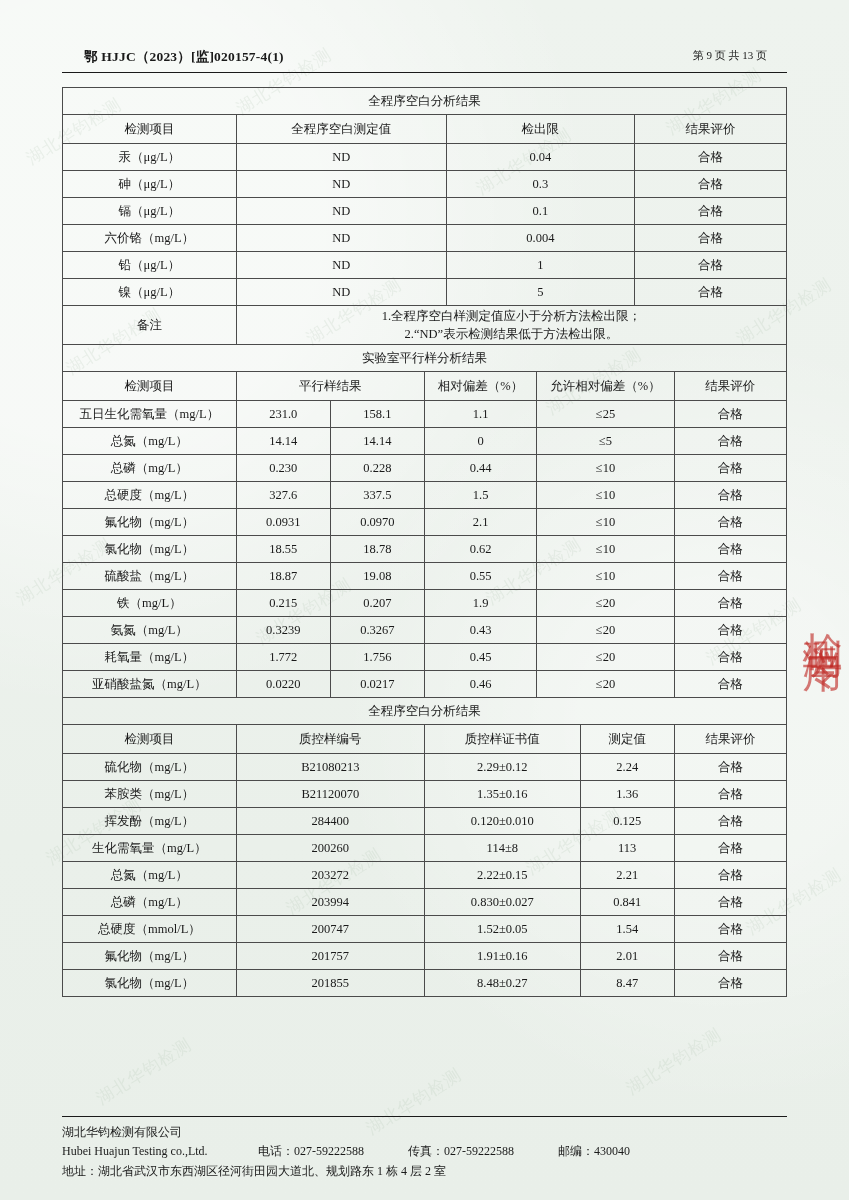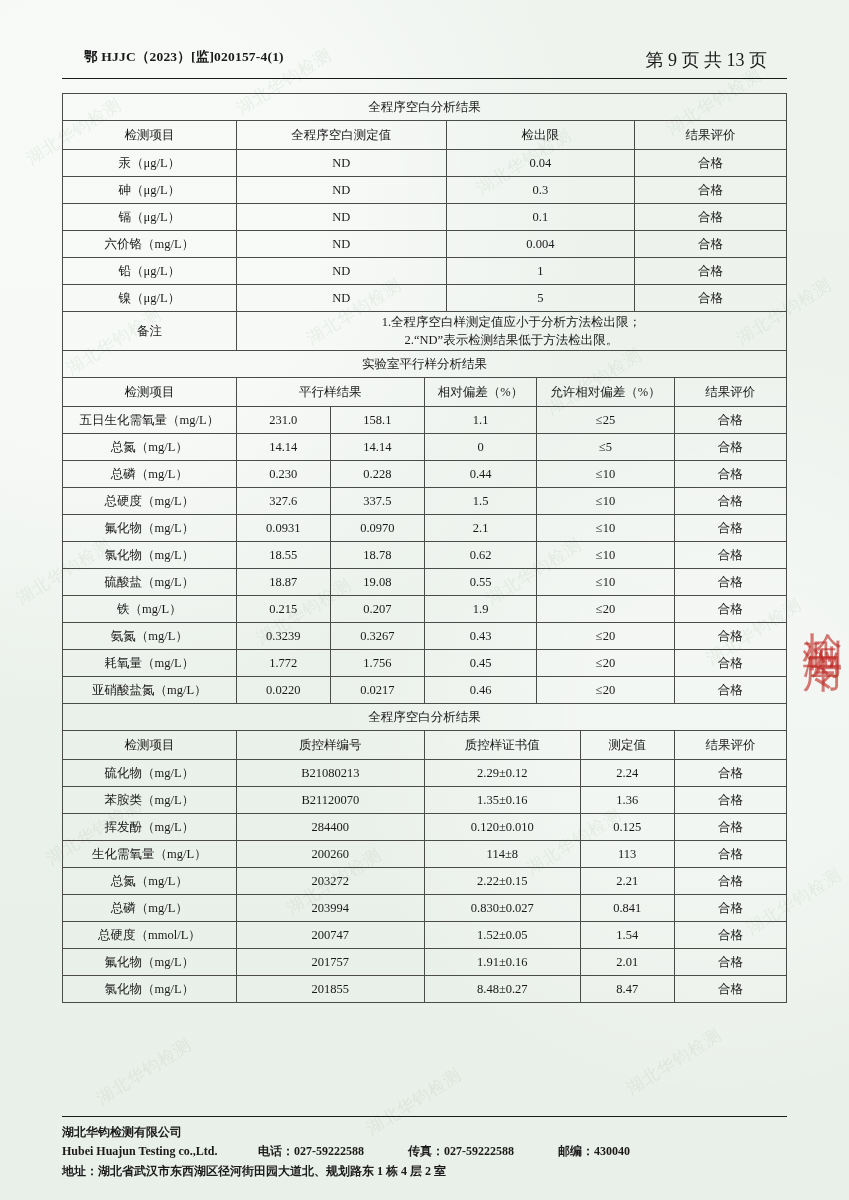--- a/index.html
+++ b/index.html
@@ -41,21 +41,21 @@
     inset: 0;
     padding: 48px 62px 0 62px;
   }
   .hdr {
     display:flex;
     justify-content:space-between;
     font-size: 13.5px;
     padding: 0 20px 6px 22px;
   }
   .hdr-left { font-weight: bold; letter-spacing: 0.2px; }
-  .hdr-right { font-size: 18px; }
+  .hdr-right { font-size: 11px; }
   .rule { height:1px; background:#1a1a1a; margin: 0 0 14px 0; }
 
   table.main {
     width: 100%;
     border-collapse: collapse;
     table-layout: fixed;
   }
   table.main td, table.main th {
     border: 1px solid #4b4b4b;
     font-weight: normal;
@@ -79,21 +79,20 @@
   .note div { white-space: nowrap; text-align: center; }
   .colhdr { height: 29px; margin-left: 13px; }
 
   .footer {
     position: absolute;
     left: 62px;
     right: 62px;
     bottom: 18px;
     font-size: 12px;
     line-height: 1.65;
-    font-weight: bold;
   }
   .footer .ftop { border-top: 1px solid #1a1a1a; margin-bottom: 6px; }
   .footer .f2 { display:flex; gap: 0; }
   .footer .f2 span.a { min-width: 196px; }
   .footer .f2 span.b { min-width: 150px; }
   .footer .f2 span.c { min-width: 150px; }
   .stamp {
     position:absolute;
     right: 6px;
     top: 600px;

